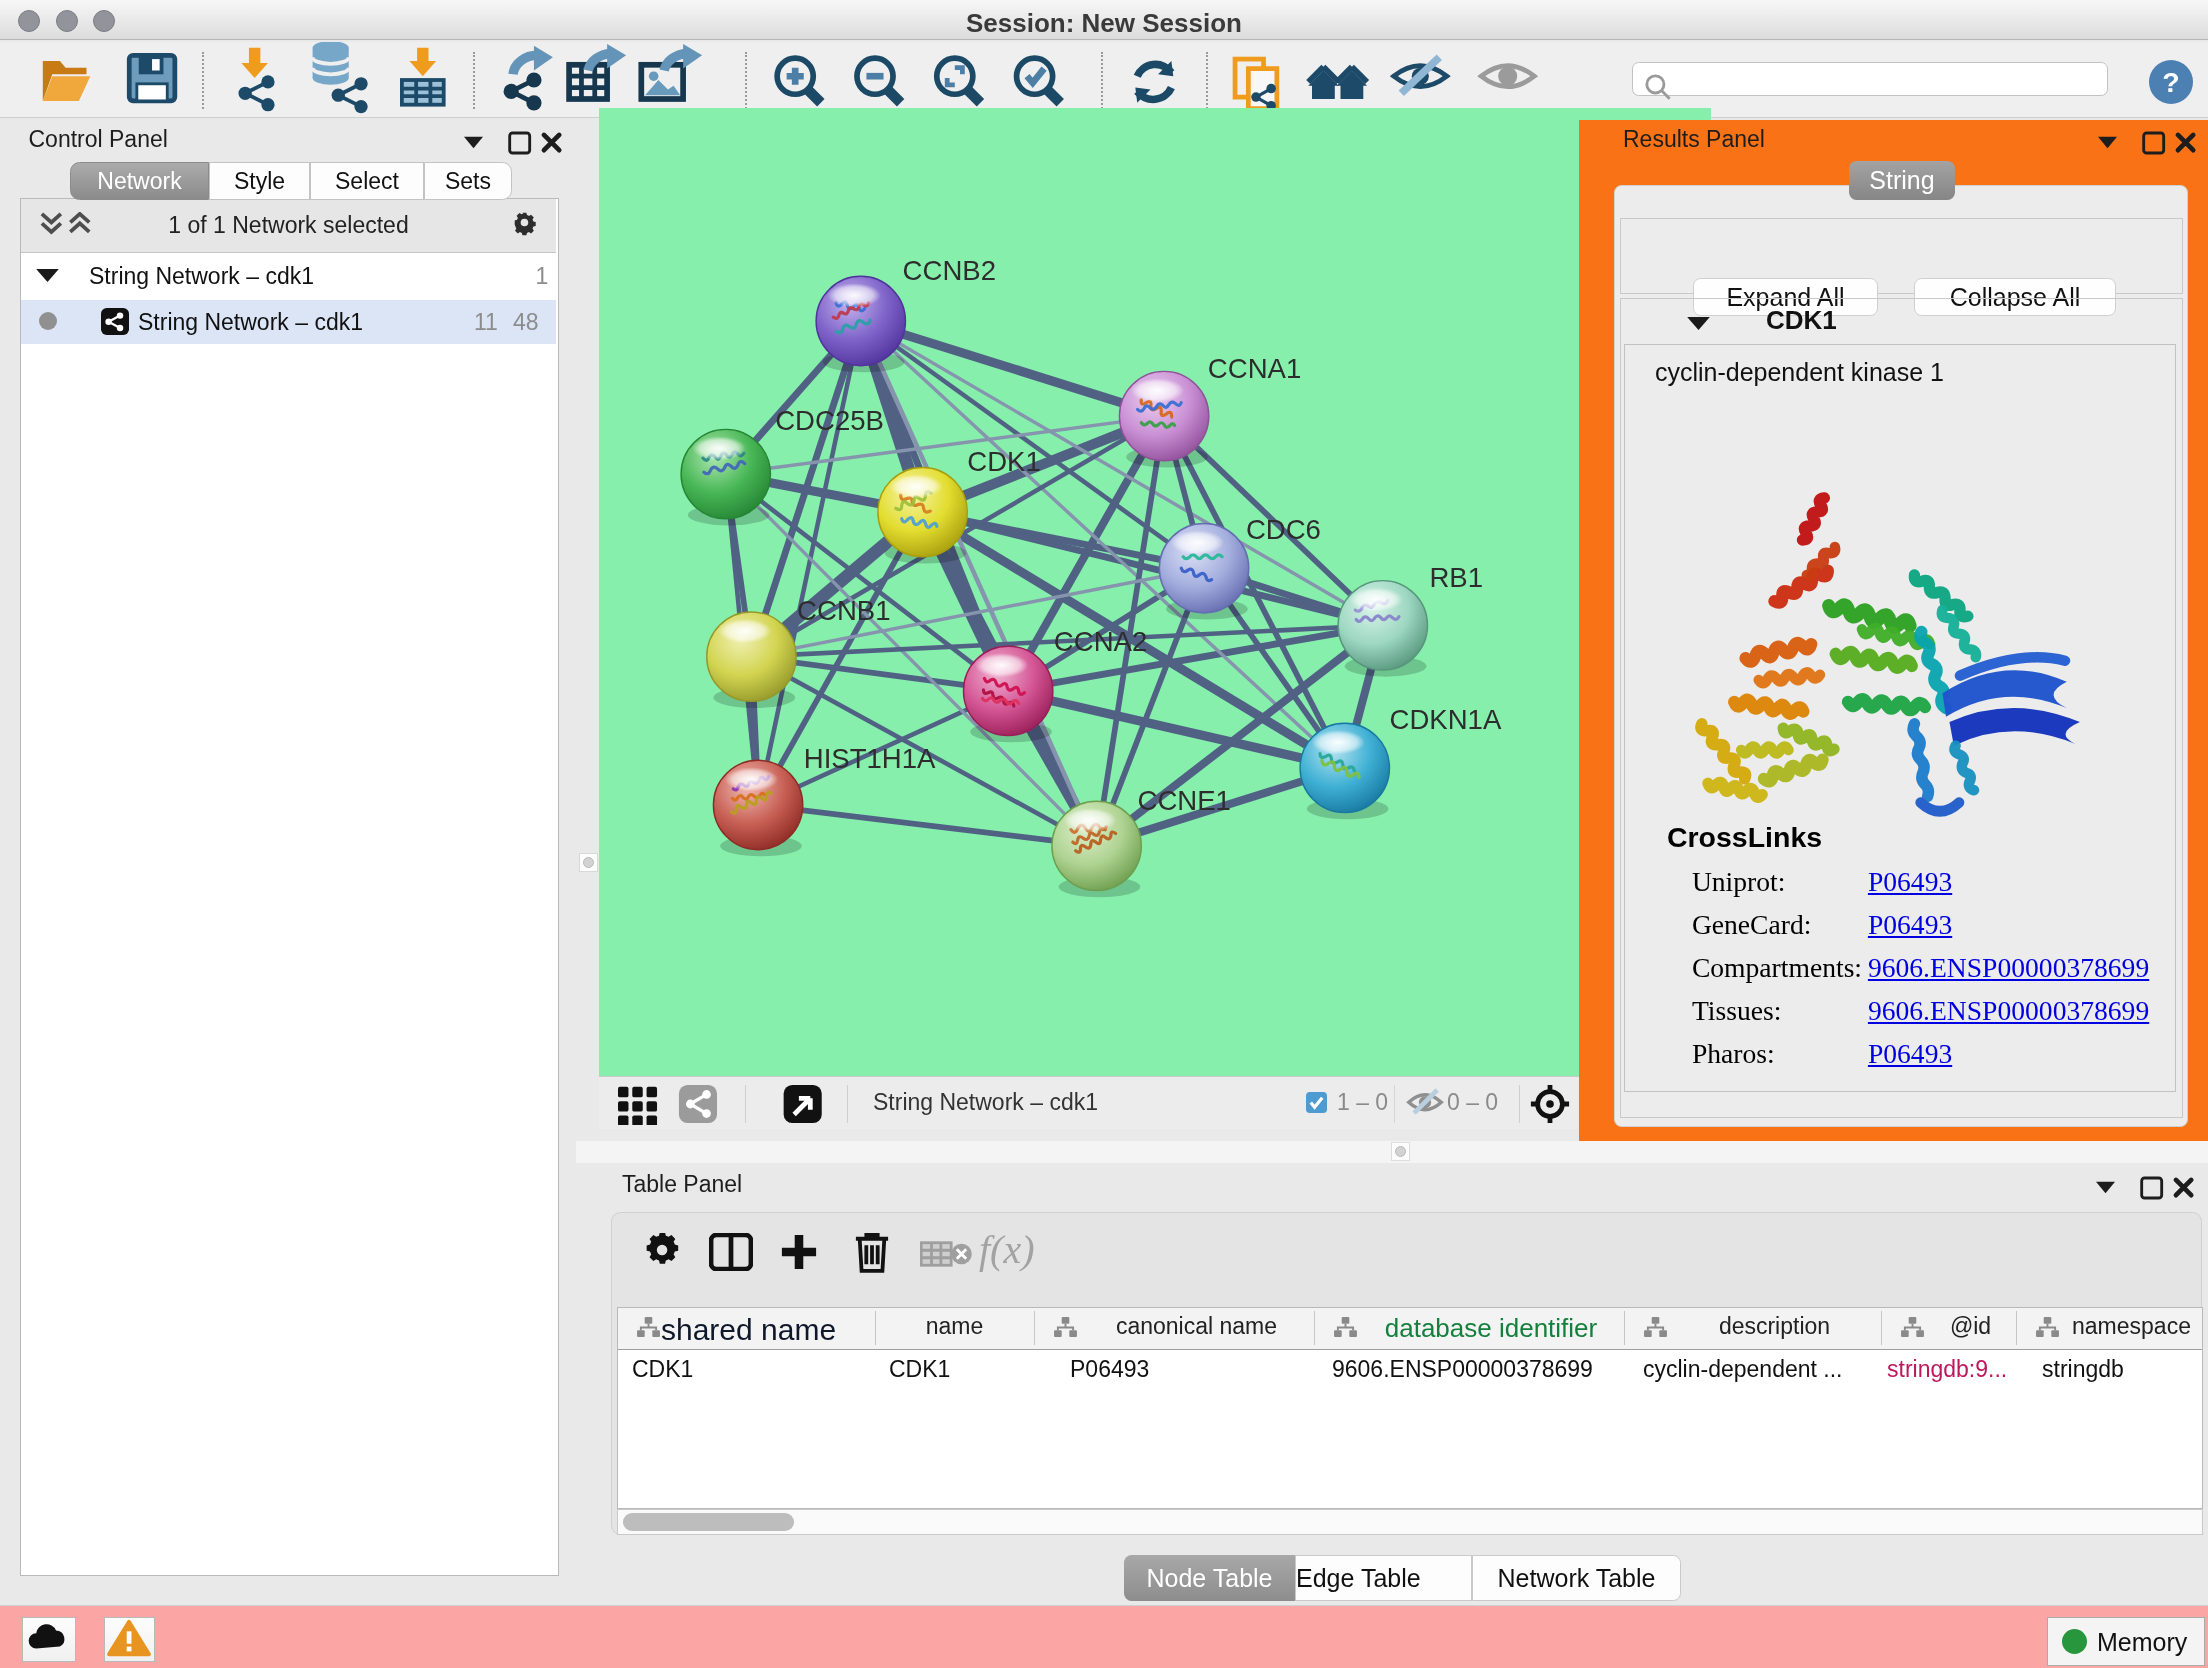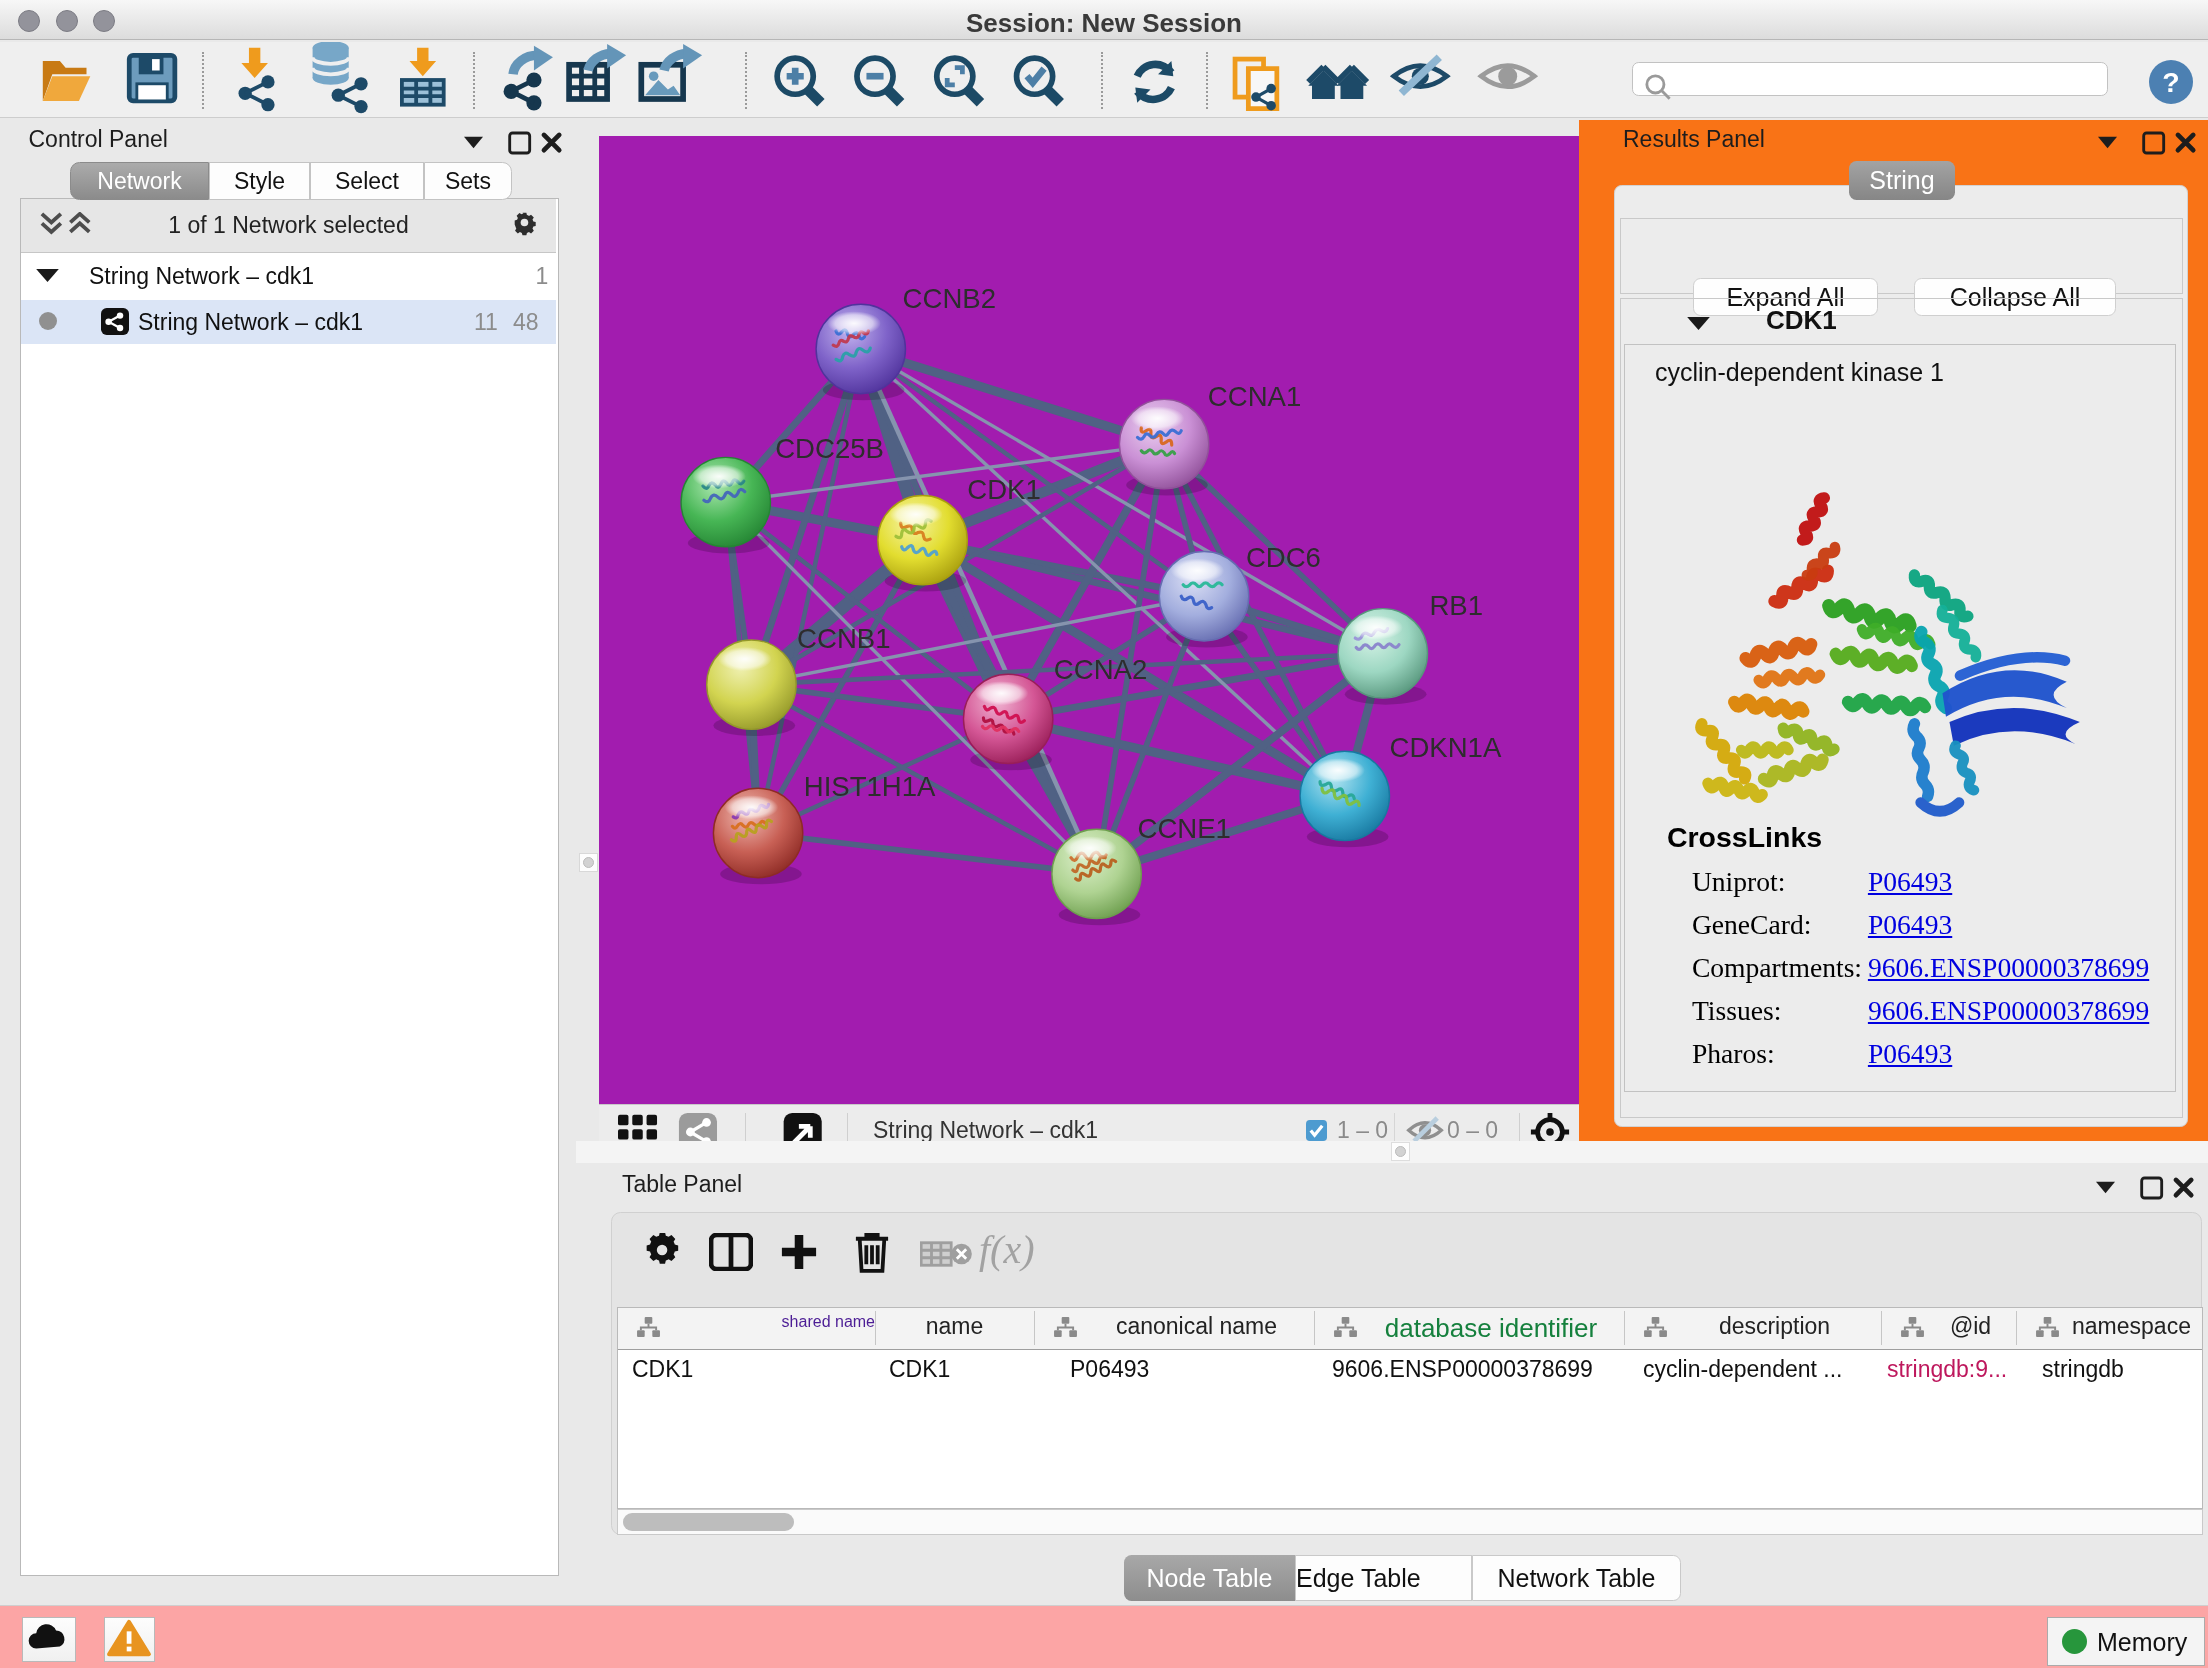--- a/index.html
+++ b/index.html
@@ -241,21 +241,21 @@
       <div class="abs" style="left:453px;top:8.6px;font-size:23px;color:#8c8c8c">11</div>
       <div class="abs" style="left:492px;top:8.6px;font-size:23px;color:#8c8c8c">48</div>
     </div>
   </div>
 </div>
 
 <div class="abs" style="left:579px;top:853px;width:19px;height:19px;background:#fdfdfd;border:1px solid #d8d8d8">
   <div class="abs" style="left:2.9px;top:2.9px;width:11.4px;height:11.4px;border-radius:50%;background:#d2d2d2;border:1px solid #bbb"></div>
 </div>
 
-<div class="abs" style="left:599px;top:136px;width:1112px;height:1021px;background:#a21caf">
+<div class="abs" style="left:599px;top:108px;width:1112px;height:1021px;background:#86efac">
   <svg width="980" height="968" viewBox="630 126 1030 1018" style="position:absolute;left:0;top:0">
     <defs>
       <radialGradient id="g0" cx="0.38" cy="0.3" r="0.75">
           <stop offset="0%" stop-color="#c2b3ee"></stop>
           <stop offset="55%" stop-color="#7f63c9"></stop>
           <stop offset="100%" stop-color="#50339c"></stop>
         </radialGradient>
 <clipPath id="clip0">
           <circle cx="905" cy="350" r="40"></circle>
         </clipPath>
@@ -649,21 +649,21 @@
 </div>
 
 <svg class="abs" style="left:637px;top:1317px" width="23" height="21" viewBox="0 0 24 22">
     <g fill="#8a8a8a">
       <rect x="8" y="0" width="8" height="7" rx="1"></rect>
       <rect x="0" y="14" width="8" height="7" rx="1"></rect>
       <rect x="16" y="14" width="8" height="7" rx="1"></rect>
       <path d="M12 7 v4 M4 14 v-3 h16 v3" stroke="#8a8a8a" stroke-width="2" fill="none"></path>
     </g>
   </svg>
-<div class="abs" style="left:661px;top:1313px;width:214px;text-align:right;font-size:16px;color:#4c1d95;white-space:nowrap;overflow:hidden">shared name</div>
+<div class="abs" style="left:661px;top:1313px;width:214px;text-align:left;font-size:30px;color:#0f172a;white-space:nowrap;overflow:hidden">shared name</div>
 <div class="abs" style="left:875px;top:1311px;height:34px;border-left:1.9px solid #c6c6c6"></div>
 <div class="abs" style="left:875px;top:1313px;width:159px;text-align:center;font-size:23px;color:#222;white-space:nowrap;overflow:hidden">name</div>
 <div class="abs" style="left:1034px;top:1311px;height:34px;border-left:1.9px solid #c6c6c6"></div>
 <svg class="abs" style="left:1054px;top:1317px" width="23" height="21" viewBox="0 0 24 22">
     <g fill="#8a8a8a">
       <rect x="8" y="0" width="8" height="7" rx="1"></rect>
       <rect x="0" y="14" width="8" height="7" rx="1"></rect>
       <rect x="16" y="14" width="8" height="7" rx="1"></rect>
       <path d="M12 7 v4 M4 14 v-3 h16 v3" stroke="#8a8a8a" stroke-width="2" fill="none"></path>
     </g>

